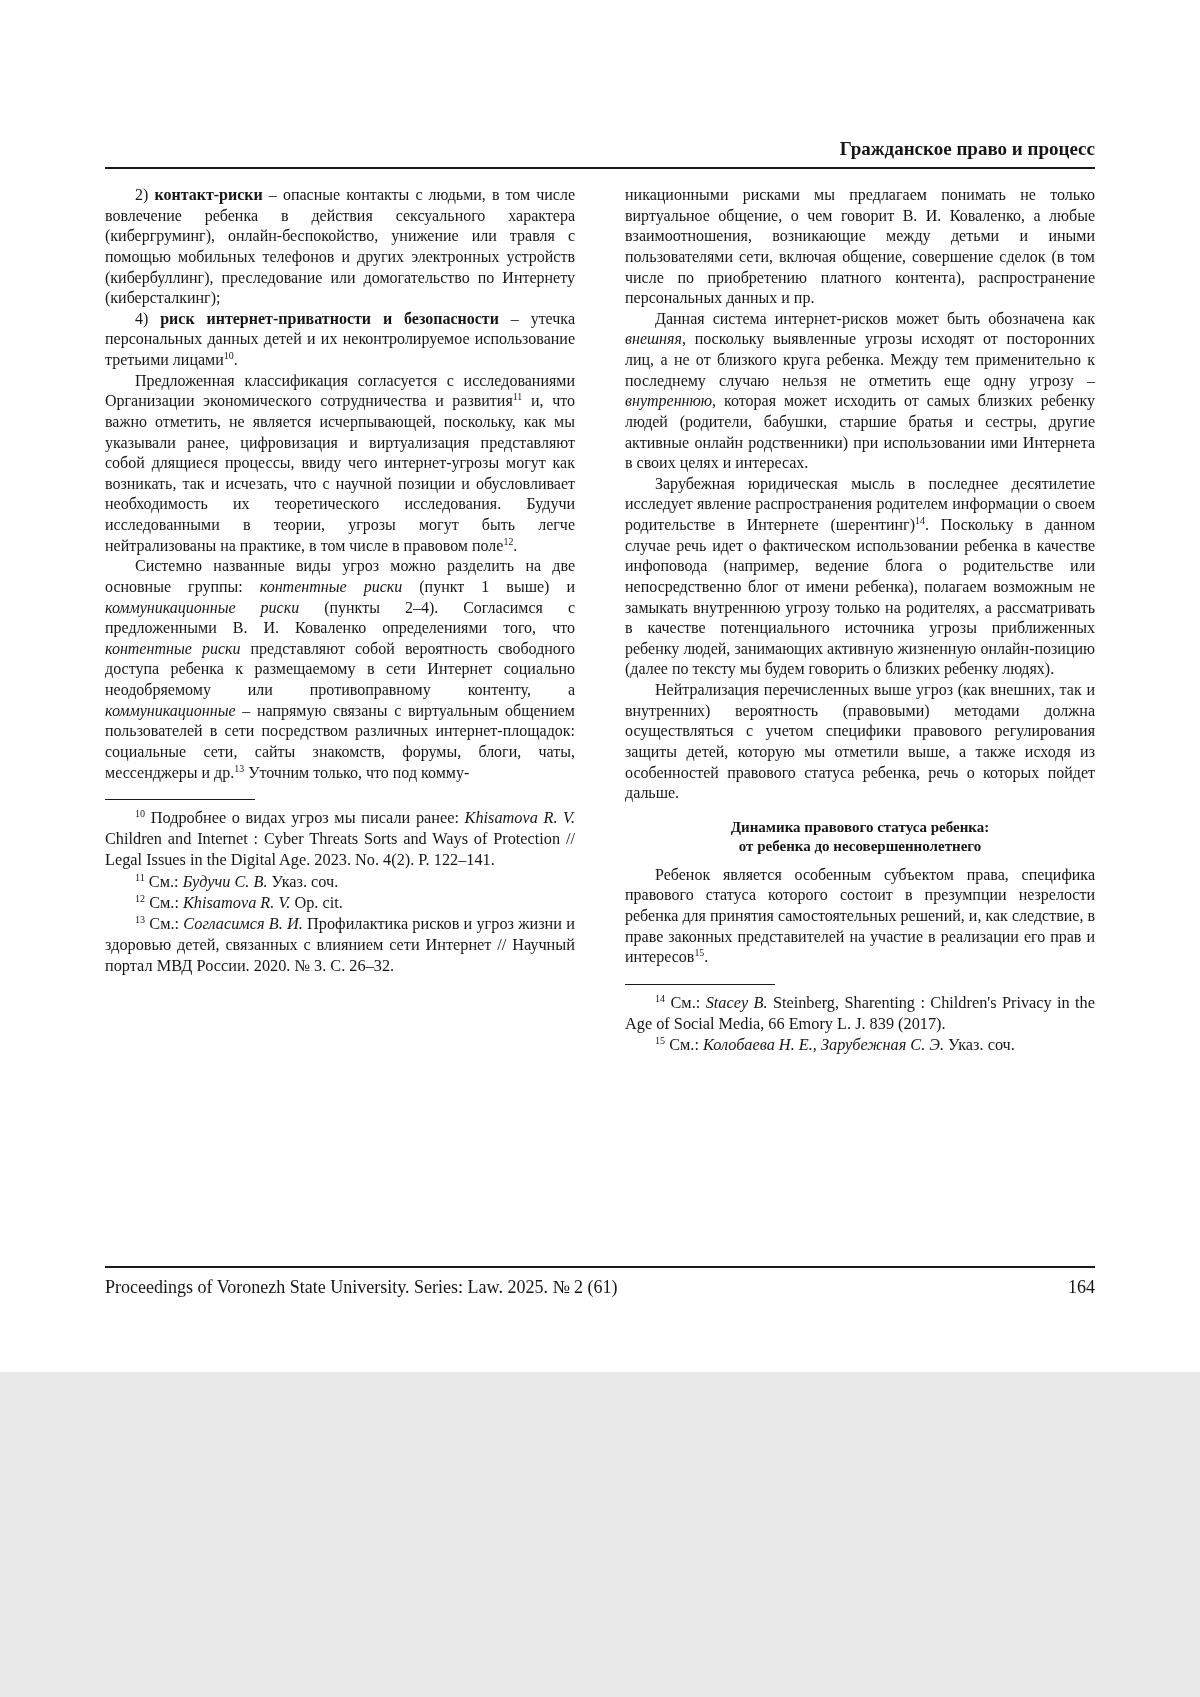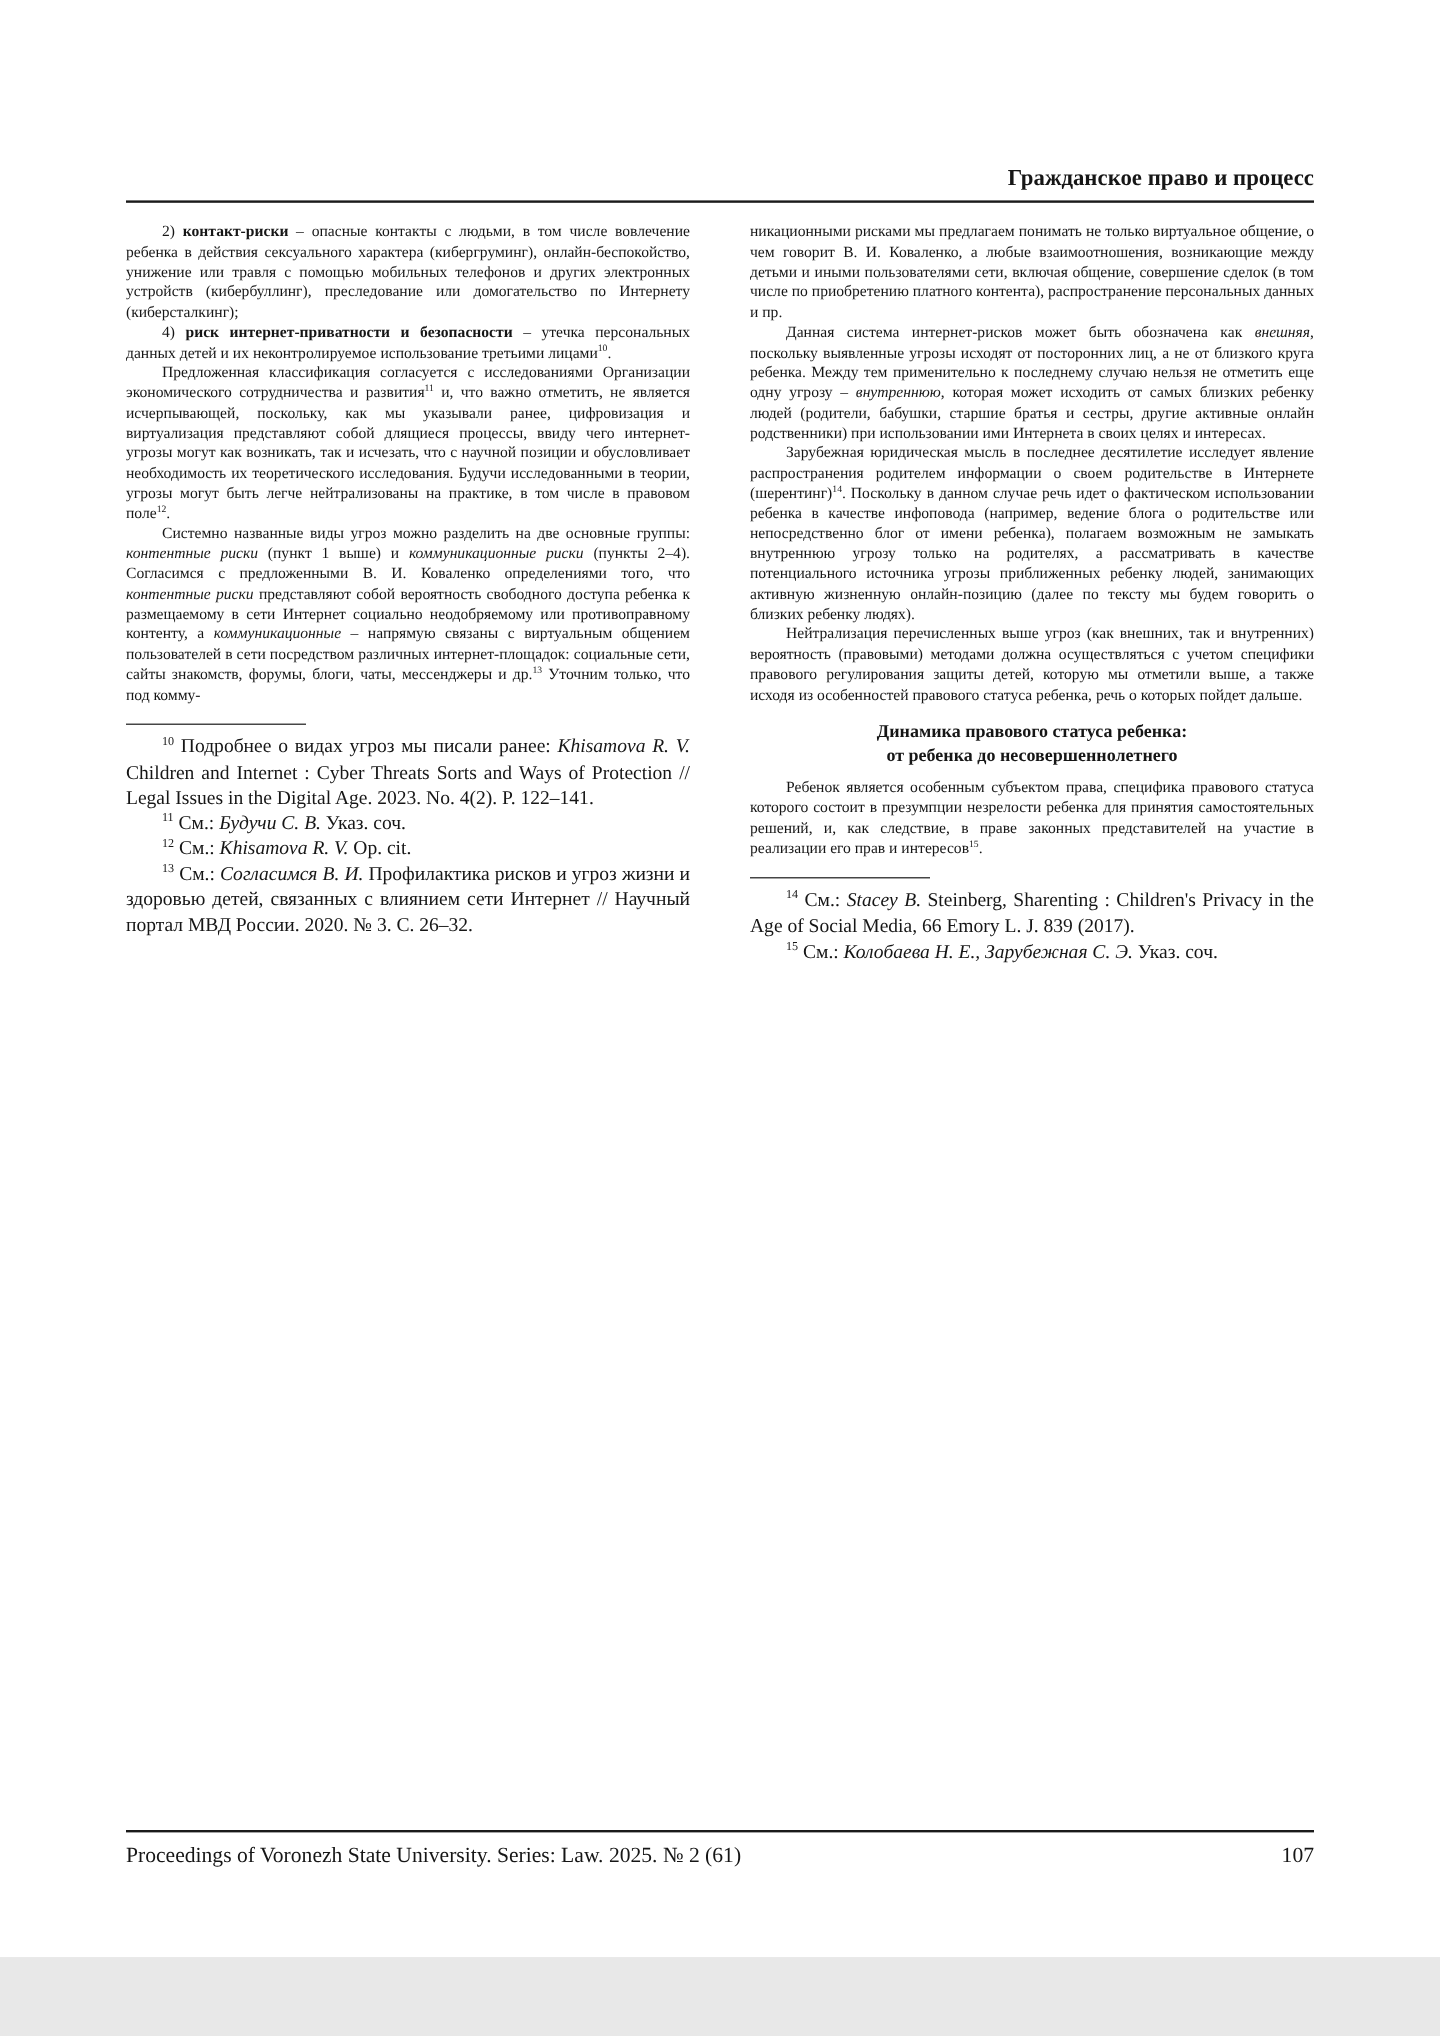--- a/index.html
+++ b/index.html
@@ -1,19 +1,19 @@
 <!DOCTYPE html>
 <html lang="ru"><head>
 <meta charset="utf-8">
 <style>
   html, body { margin: 0; padding: 0; background: #e8e8e8; }
   .page {
     position: relative;
     width: 1200px;
-    height: 1631px;
+    height: 1372px;
     margin: 0 auto;
     background: #ffffff;
     color: #161616;
     font-family: "Liberation Serif", "DejaVu Serif", serif;
     box-sizing: border-box;
     padding: 138px 105px 0 105px;
   }
   .running-head {
     text-align: right;
     font-weight: bold;
@@ -24,21 +24,21 @@
   .columns {
     display: flex;
     gap: 50px;
     margin-top: 16px;
   }
   .col { flex: 1 1 0; min-width: 0; }
   .para {
     margin: 0;
     text-indent: 30px;
     text-align: justify;
-    font-size: 13px;
+    font-size: 16px;
     line-height: 1.29;
     hyphens: auto;
   }
   .para.no-indent { text-indent: 0; }
   .section-heading {
     font-size: 15px;
     font-weight: bold;
     text-align: center;
     margin: 14px 0 8px 0;
     line-height: 1.3;
@@ -114,16 +114,16 @@
       <div>
           <p class="footnote"><sup>14</sup><span> См.: </span><span class="it">Stacey B.</span><span> Steinberg, Sharenting : Children's Privacy in the Age of Social Media, 66 Emory L. J. 839 (2017).</span></p>
           <p class="footnote"><sup>15</sup><span> См.: </span><span class="it">Колобаева Н. Е., Зарубежная С. Э.</span><span> Указ. соч.</span></p>
         </div>
     </section>
 
   </div>
 
   <footer class="page-footer">
     <span>Proceedings of Voronezh State University. Series: Law. 2025. № 2 (61)</span>
-    <span>107</span>
+    <span>164</span>
   </footer>
 
 </div>
 
 </body></html>

